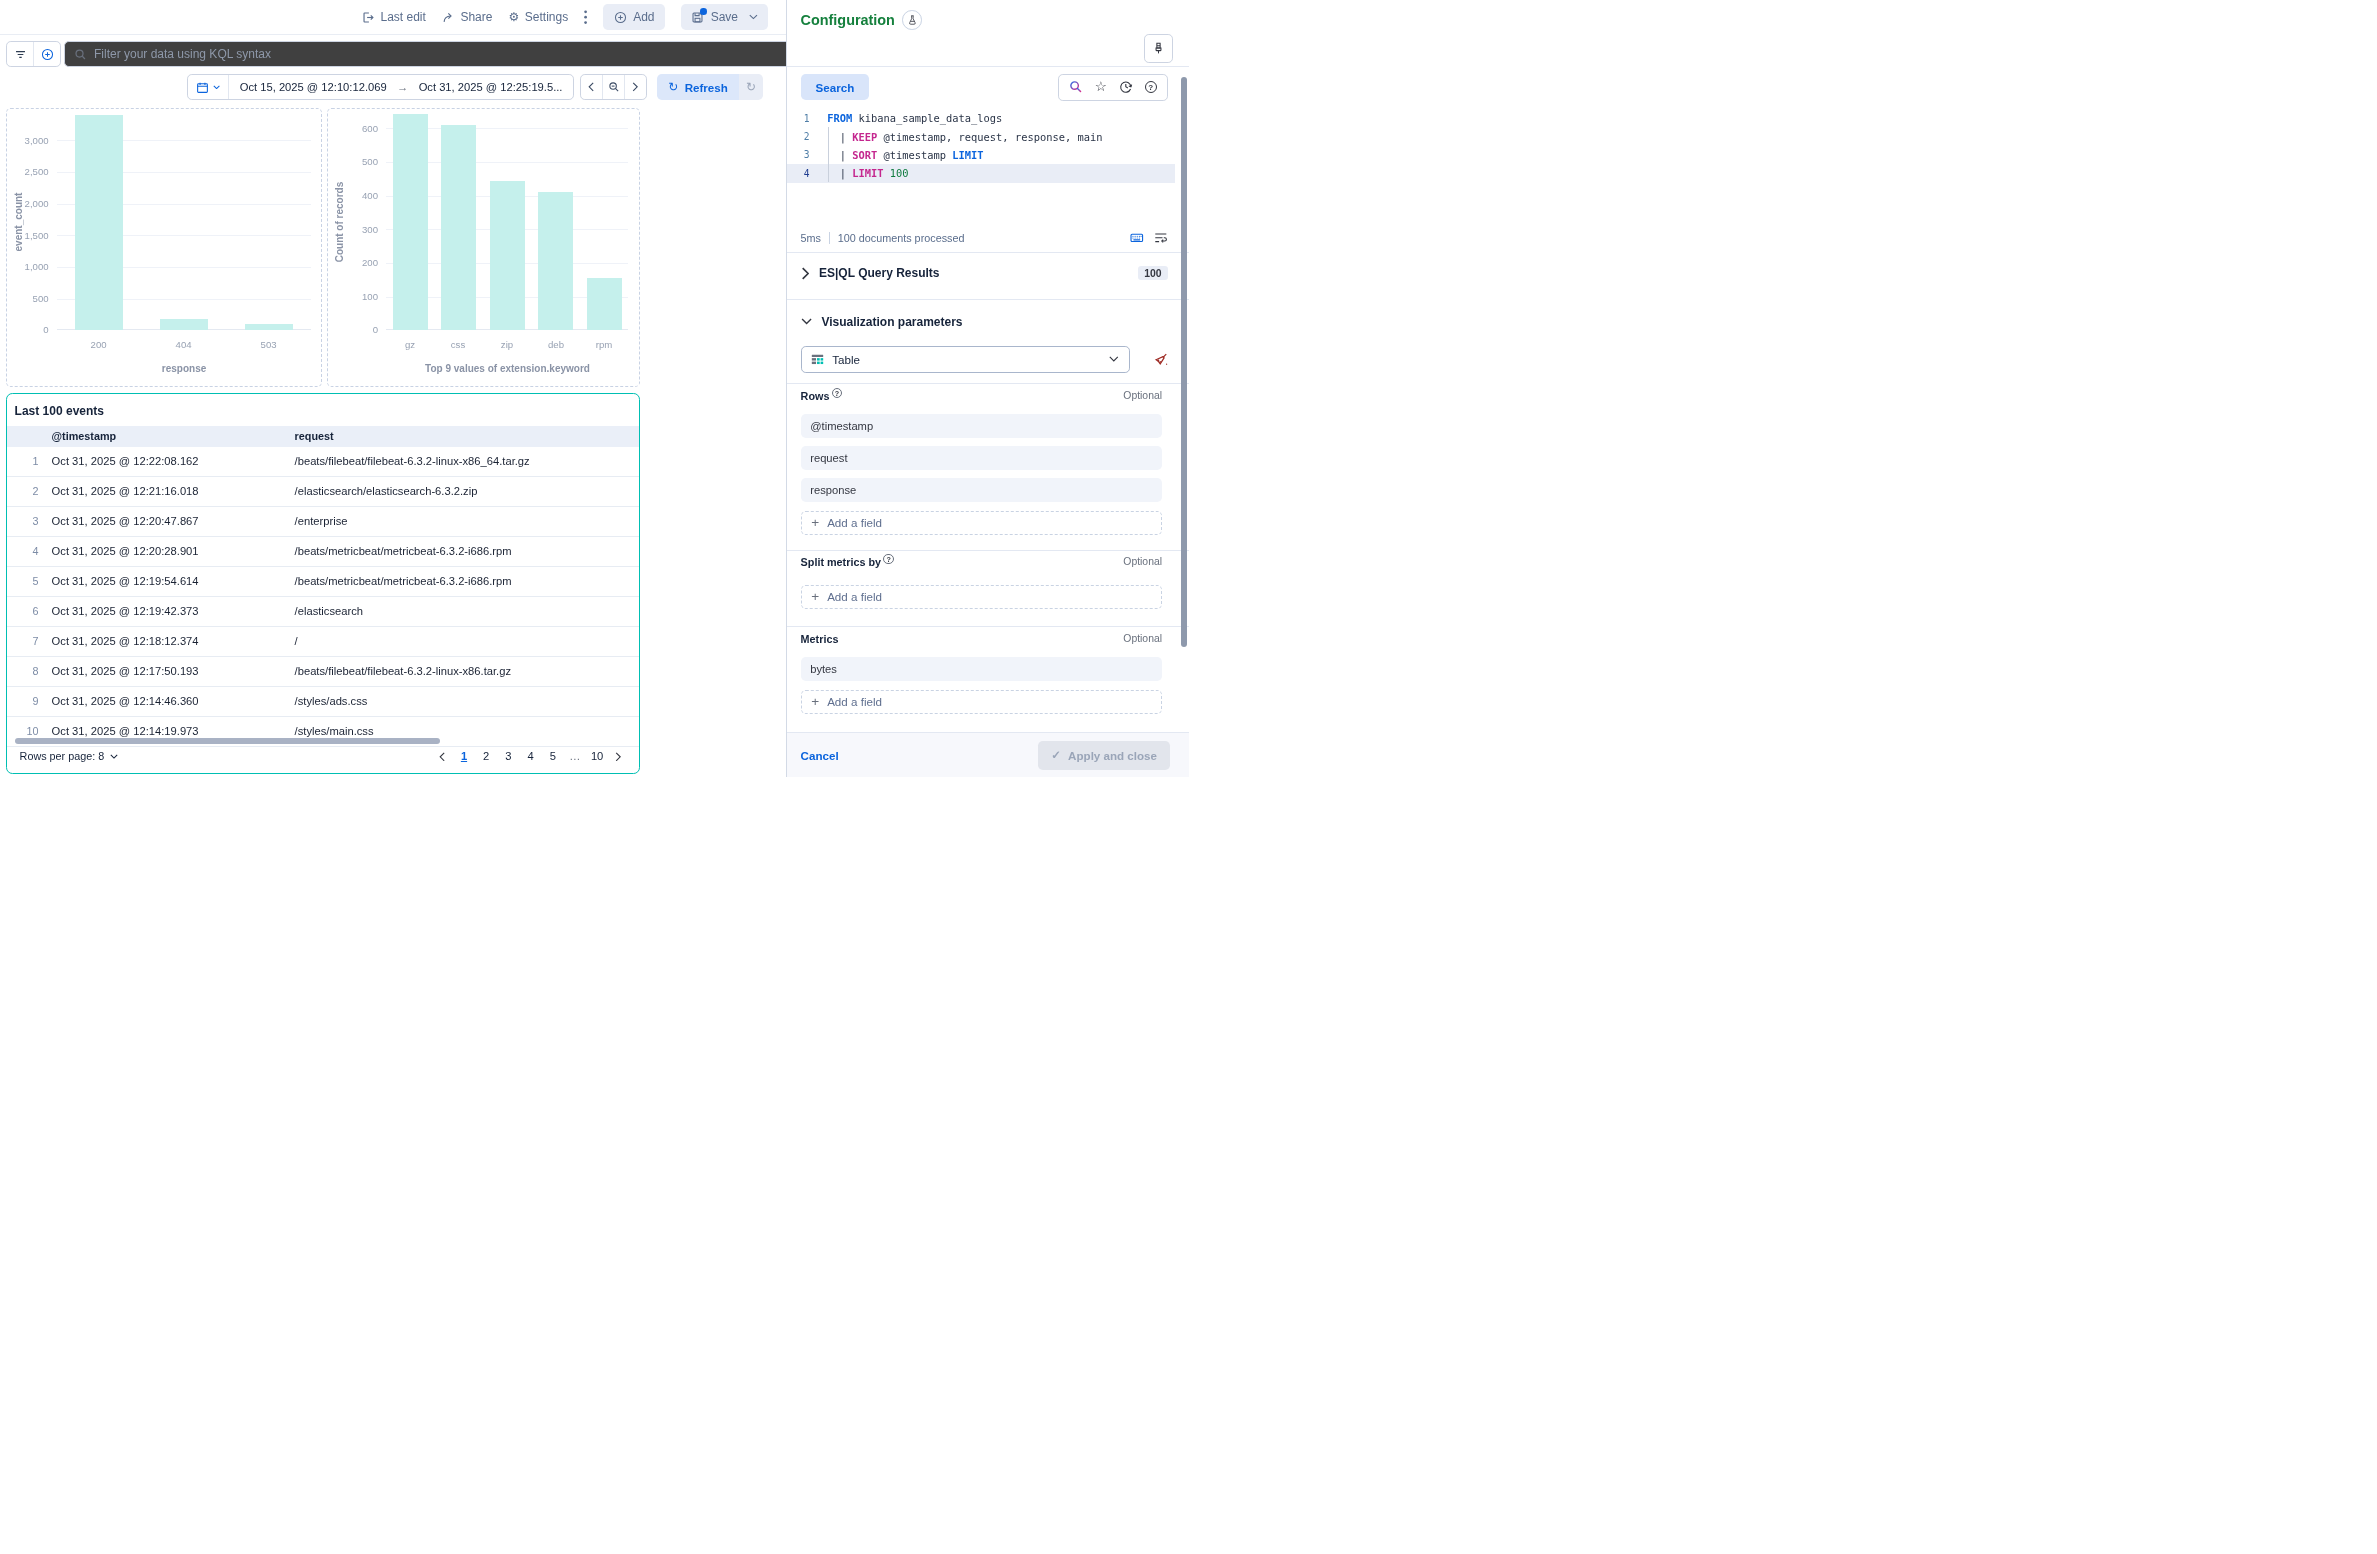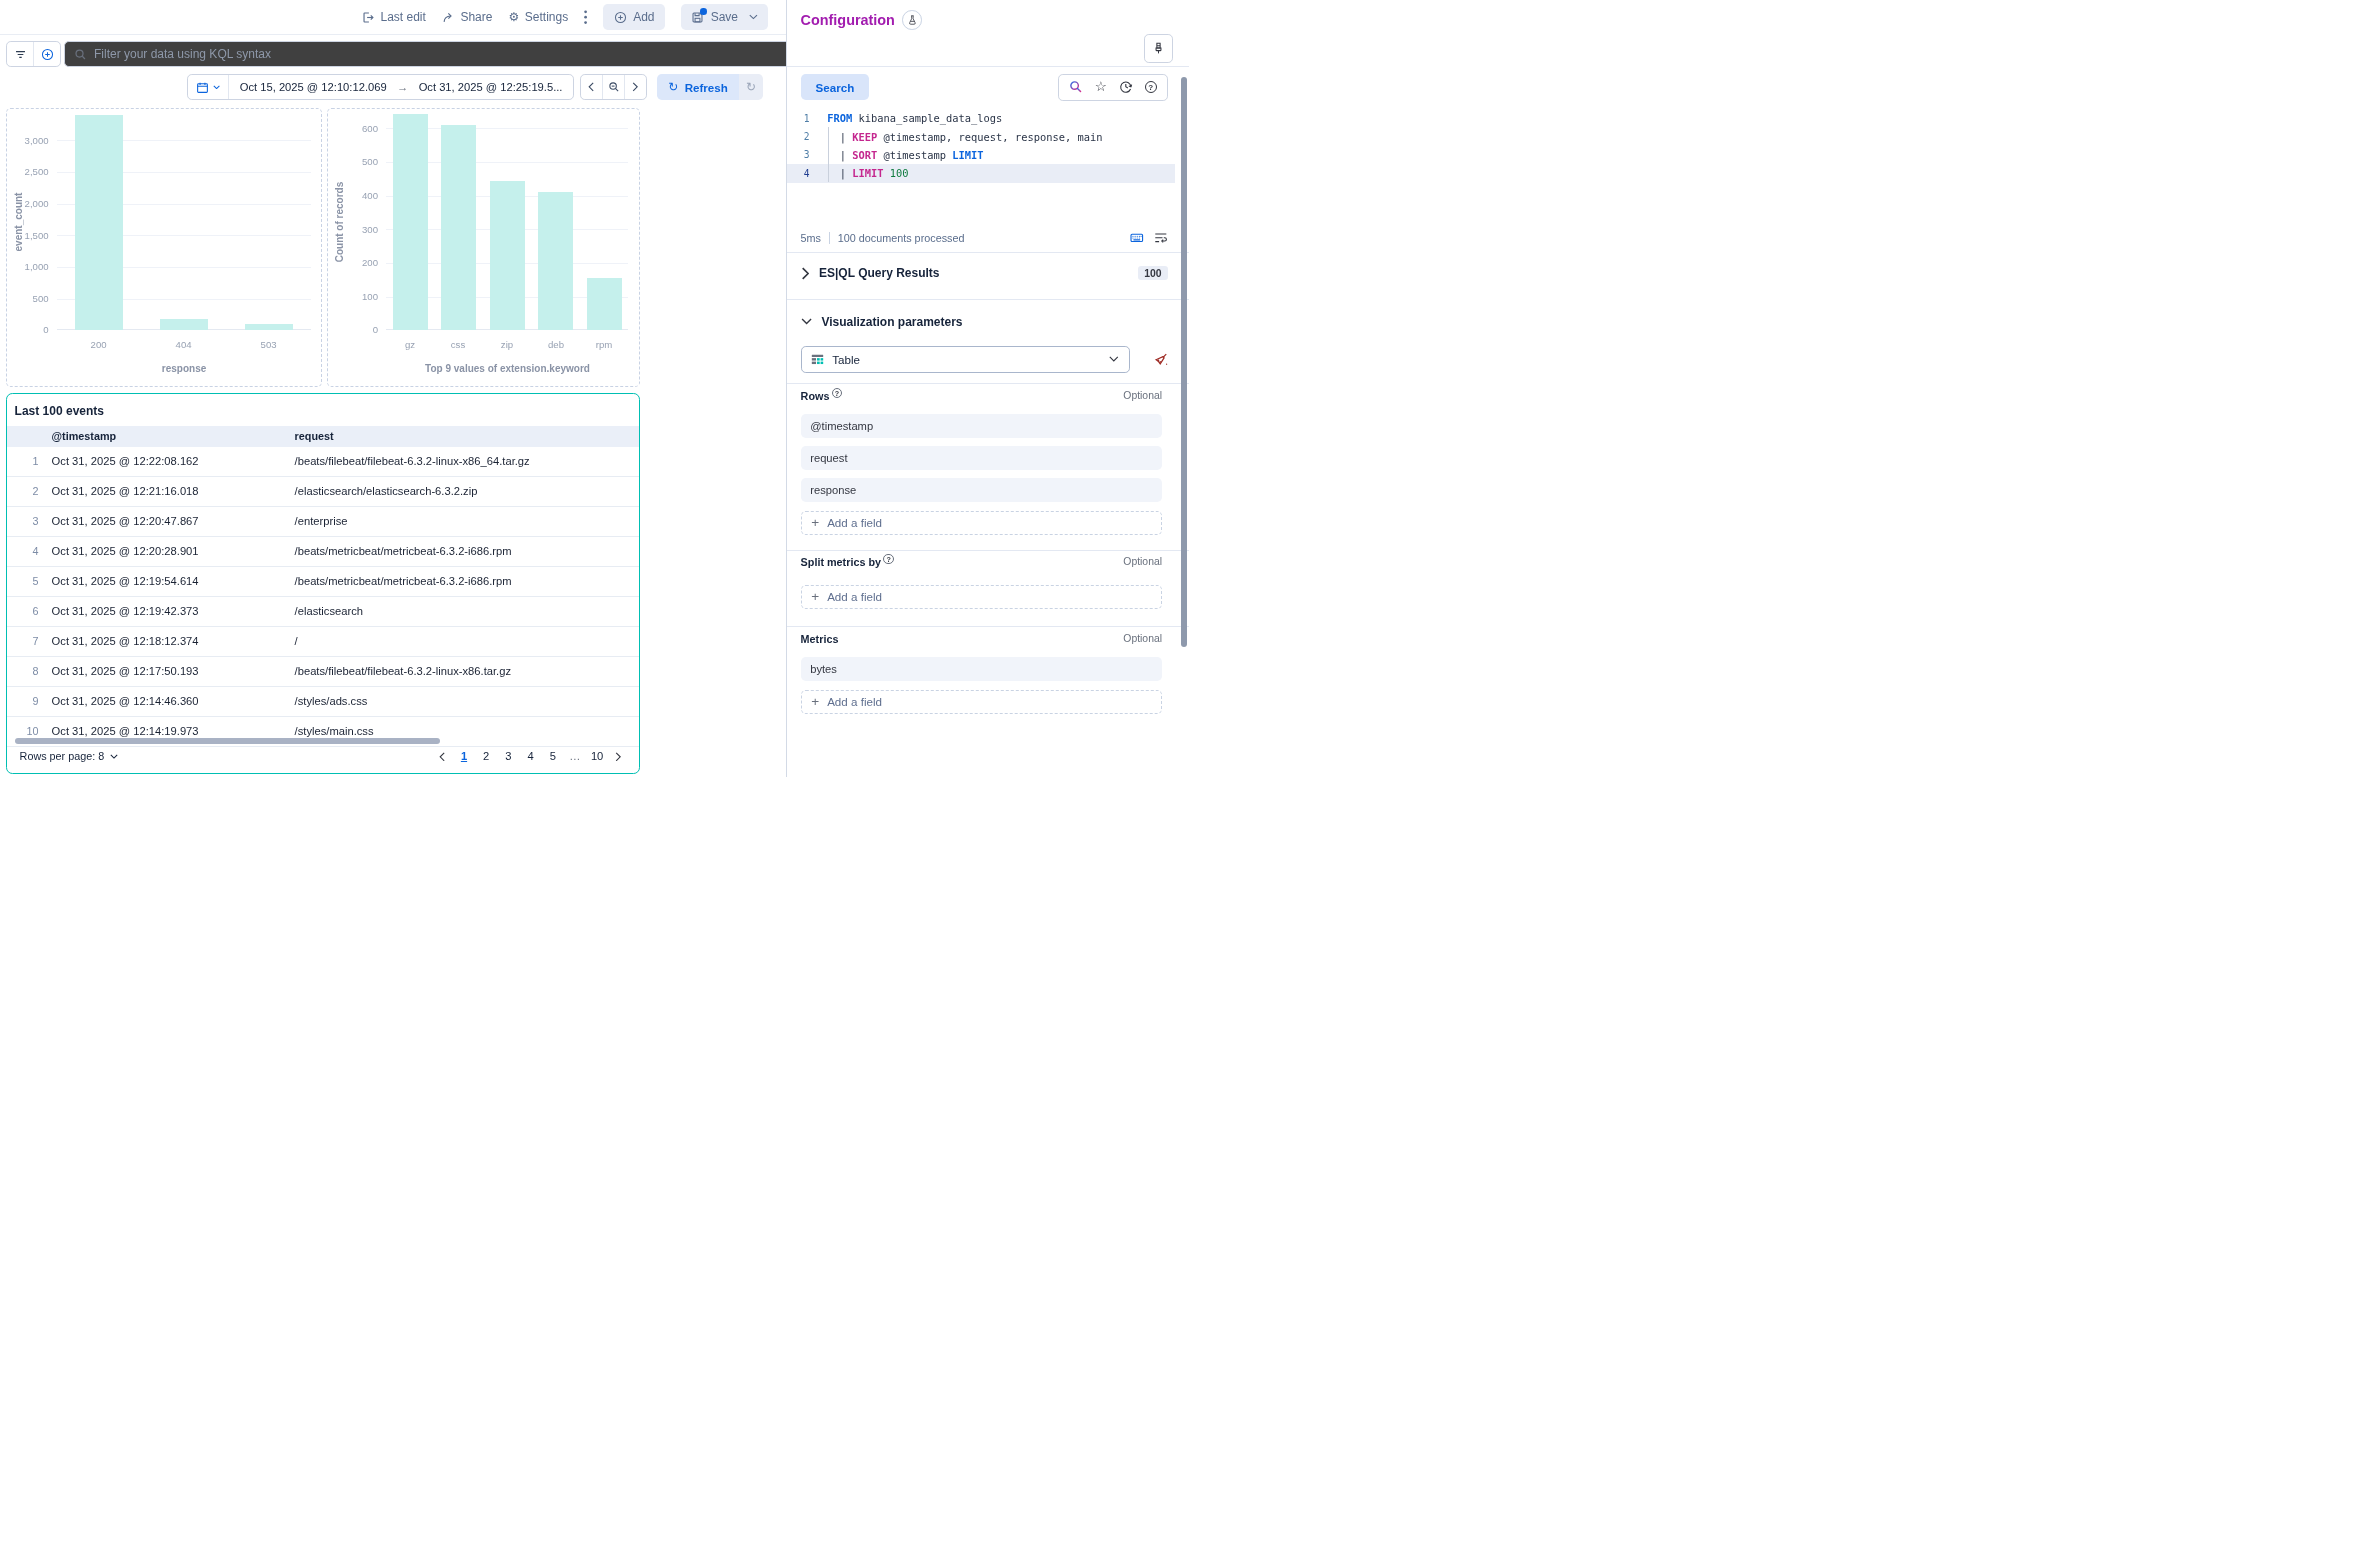--- a/index.html
+++ b/index.html
@@ -70,21 +70,21 @@
   .tp-footer{position:absolute;left:13px;right:11.2px;bottom:7.2px;display:flex;align-items:center;justify-content:space-between;}
   .rpp{display:flex;align-items:center;gap:5.6px;font-size:10.8px;color:#16233A;cursor:pointer;}
   .pager{display:flex;align-items:center;gap:3.2px;}
   .pg-item{min-width:19px;height:19px;display:grid;place-items:center;font-size:11.2px;font-weight:500;color:#16233A;cursor:pointer;}
   .pg-item.active{color:#0B64DD;font-weight:700;text-decoration:underline;}
   .pg-item.ellipsis{color:#69707D;cursor:default;}
   .pg-chev{width:17.6px;height:19px;display:grid;place-items:center;cursor:pointer;}
 
   
   .config{position:absolute;left:786px;top:0;width:403px;height:777px;background:#fff;border-left:0.8px solid #D3DAE6;box-sizing:border-box;}
-  .cfg-title{position:absolute;left:13.6px;top:10.4px;display:flex;align-items:center;gap:7.2px;font-size:14.4px;font-weight:700;color:#a21caf;}
+  .cfg-title{position:absolute;left:13.6px;top:10.4px;display:flex;align-items:center;gap:7.2px;font-size:14.4px;font-weight:700;color:#15803d;}
   .flask-badge{width:17.6px;height:17.6px;border:0.8px solid #C9D3E3;border-radius:50%;display:grid;place-items:center;}
   .brush-btn{position:absolute;right:16px;top:34px;width:27px;height:27px;border:0.8px solid #CDD4E2;border-radius:4.8px;
              display:grid;place-items:center;background:#fff;cursor:pointer;}
   .cfg-hr{position:absolute;left:0;right:0;height:0.8px;background:#E3E8F2;}
   .search-row{position:absolute;left:13.6px;right:21px;top:74px;height:26px;display:flex;align-items:center;justify-content:space-between;}
   .search-tab{height:26px;display:flex;align-items:center;padding:0 15px;background:#D9E5FA;color:#0B64DD;
               font-size:11.6px;font-weight:600;border-radius:4.8px;cursor:pointer;}
   .q-icons{height:27px;display:flex;align-items:center;gap:12px;padding:0 10.4px;border:0.8px solid #CDD4E2;border-radius:4.8px;box-sizing:border-box;}
   .circle-q{width:12px;height:12px;border:1px solid #343741;border-radius:50%;display:inline-grid;place-items:center;
             font-size:8px;font-weight:700;color:#343741;box-sizing:border-box;}
@@ -598,16 +598,23 @@
         </div>
         <div class="chips">
           <div class="field-chip">bytes</div>
         </div>
         <div class="add-field">
           <span class="add-plus">+</span>
           <span>Add a field</span>
         </div>
       </div>
 
+    <div class="cfg-footer">
+      <span class="cancel">Cancel</span>
+      <button class="apply-btn" disabled="">
+        <span>✓</span>
+        <span>Apply and close</span>
+      </button>
+    </div>
     <div class="vscroll"></div>
   </div>
 </div>
 
 
 </body></html>

